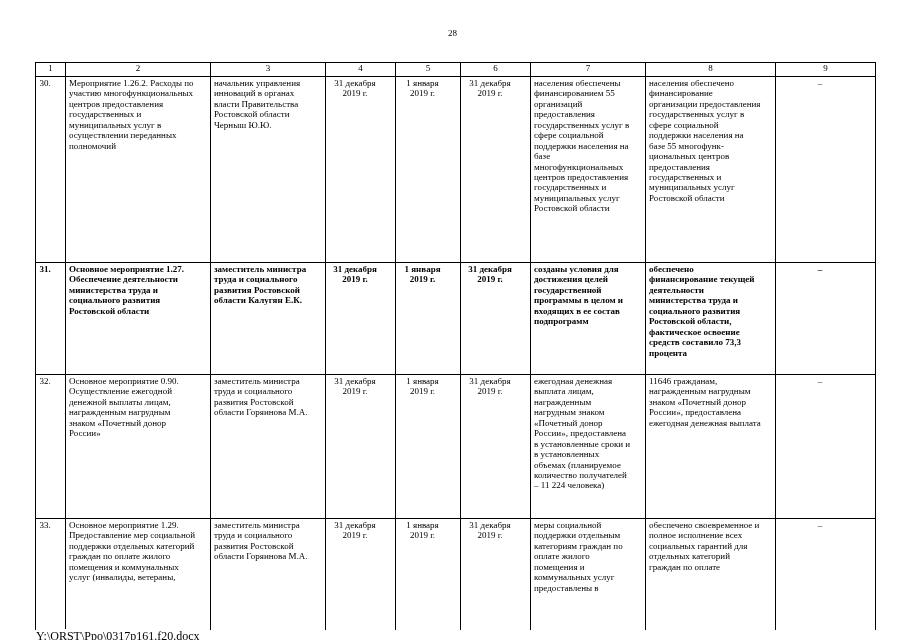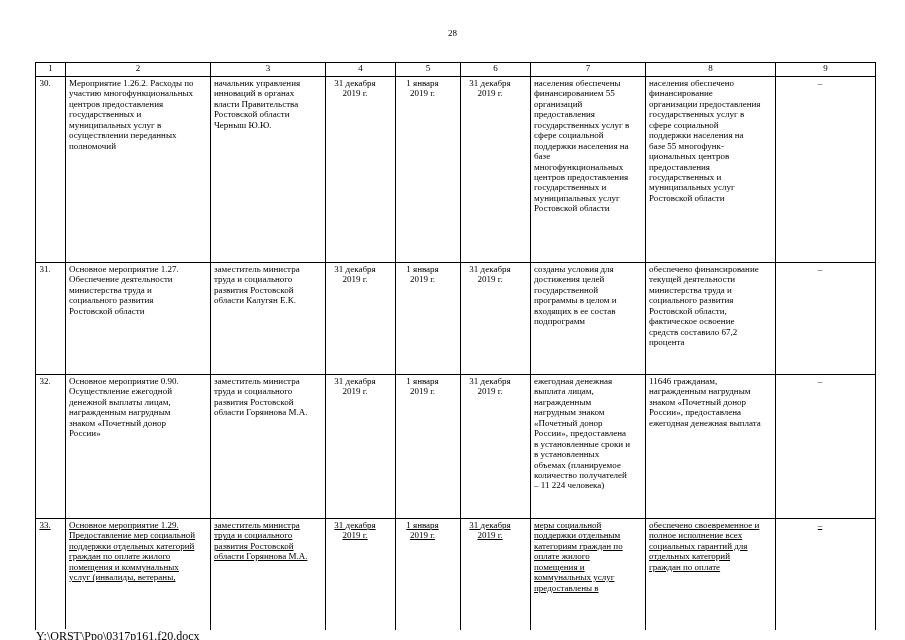--- a/index.html
+++ b/index.html
@@ -48,23 +48,23 @@
   tr.hdr td {
     text-align: center;
     padding: 0 2px;
   }
   td.c-num   { text-align: center; }
   td.c-left  { text-align: left; }
   td.c-date  { text-align: center; margin-left: 36px; }
   td.c-dash  { text-align: center; }
   tr.hdr    { height: 14px; }
   tr.r0     { height: 186px; }
-  tr.r1     { height: 112px; }
+  tr.r1     { height: 112px; font-weight: bold; }
   tr.r2     { height: 144px; }
-  tr.r3     { height: 112px; text-decoration: underline; }
+  tr.r3     { height: 112px; }
   .footer-path {
     position: absolute;
     left: 36px;
     top: 629px;
     font-size: 12px;
     background: #ffffff;
     padding: 0 2px 0 0;
   }
 </style>
 </head>
@@ -111,21 +111,21 @@
       </tr>
 
       <tr class="r1">
         <td class="c-num">31.</td>
         <td class="c-left">Основное мероприятие 1.27. Обеспечение деятельности министерства труда и социального развития Ростовской области</td>
         <td class="c-left">заместитель министра труда и социального развития Ростовской области Калугян Е.К.</td>
         <td class="c-date">31 декабря 2019 г.</td>
         <td class="c-date">1 января 2019 г.</td>
         <td class="c-date">31 декабря 2019 г.</td>
         <td class="c-left">созданы условия для достижения целей государственной программы в целом и входящих в ее состав подпрограмм</td>
-        <td class="c-left">обеспечено финансирование текущей деятельности министерства труда и социального развития Ростовской области, фактическое освоение средств составило 67,2 процента</td>
+        <td class="c-left">обеспечено финансирование текущей деятельности министерства труда и социального развития Ростовской области, фактическое освоение средств составило 73,3 процента</td>
         <td class="c-dash">–</td>
       </tr>
 
       <tr class="r2">
         <td class="c-num">32.</td>
         <td class="c-left">Основное мероприятие 0.90. Осуществление ежегодной денежной выплаты лицам, награжденным нагрудным знаком «Почетный донор России»</td>
         <td class="c-left">заместитель министра труда и социального развития Ростовской области Горяинова М.А.</td>
         <td class="c-date">31 декабря 2019 г.</td>
         <td class="c-date">1 января 2019 г.</td>
         <td class="c-date">31 декабря 2019 г.</td>

